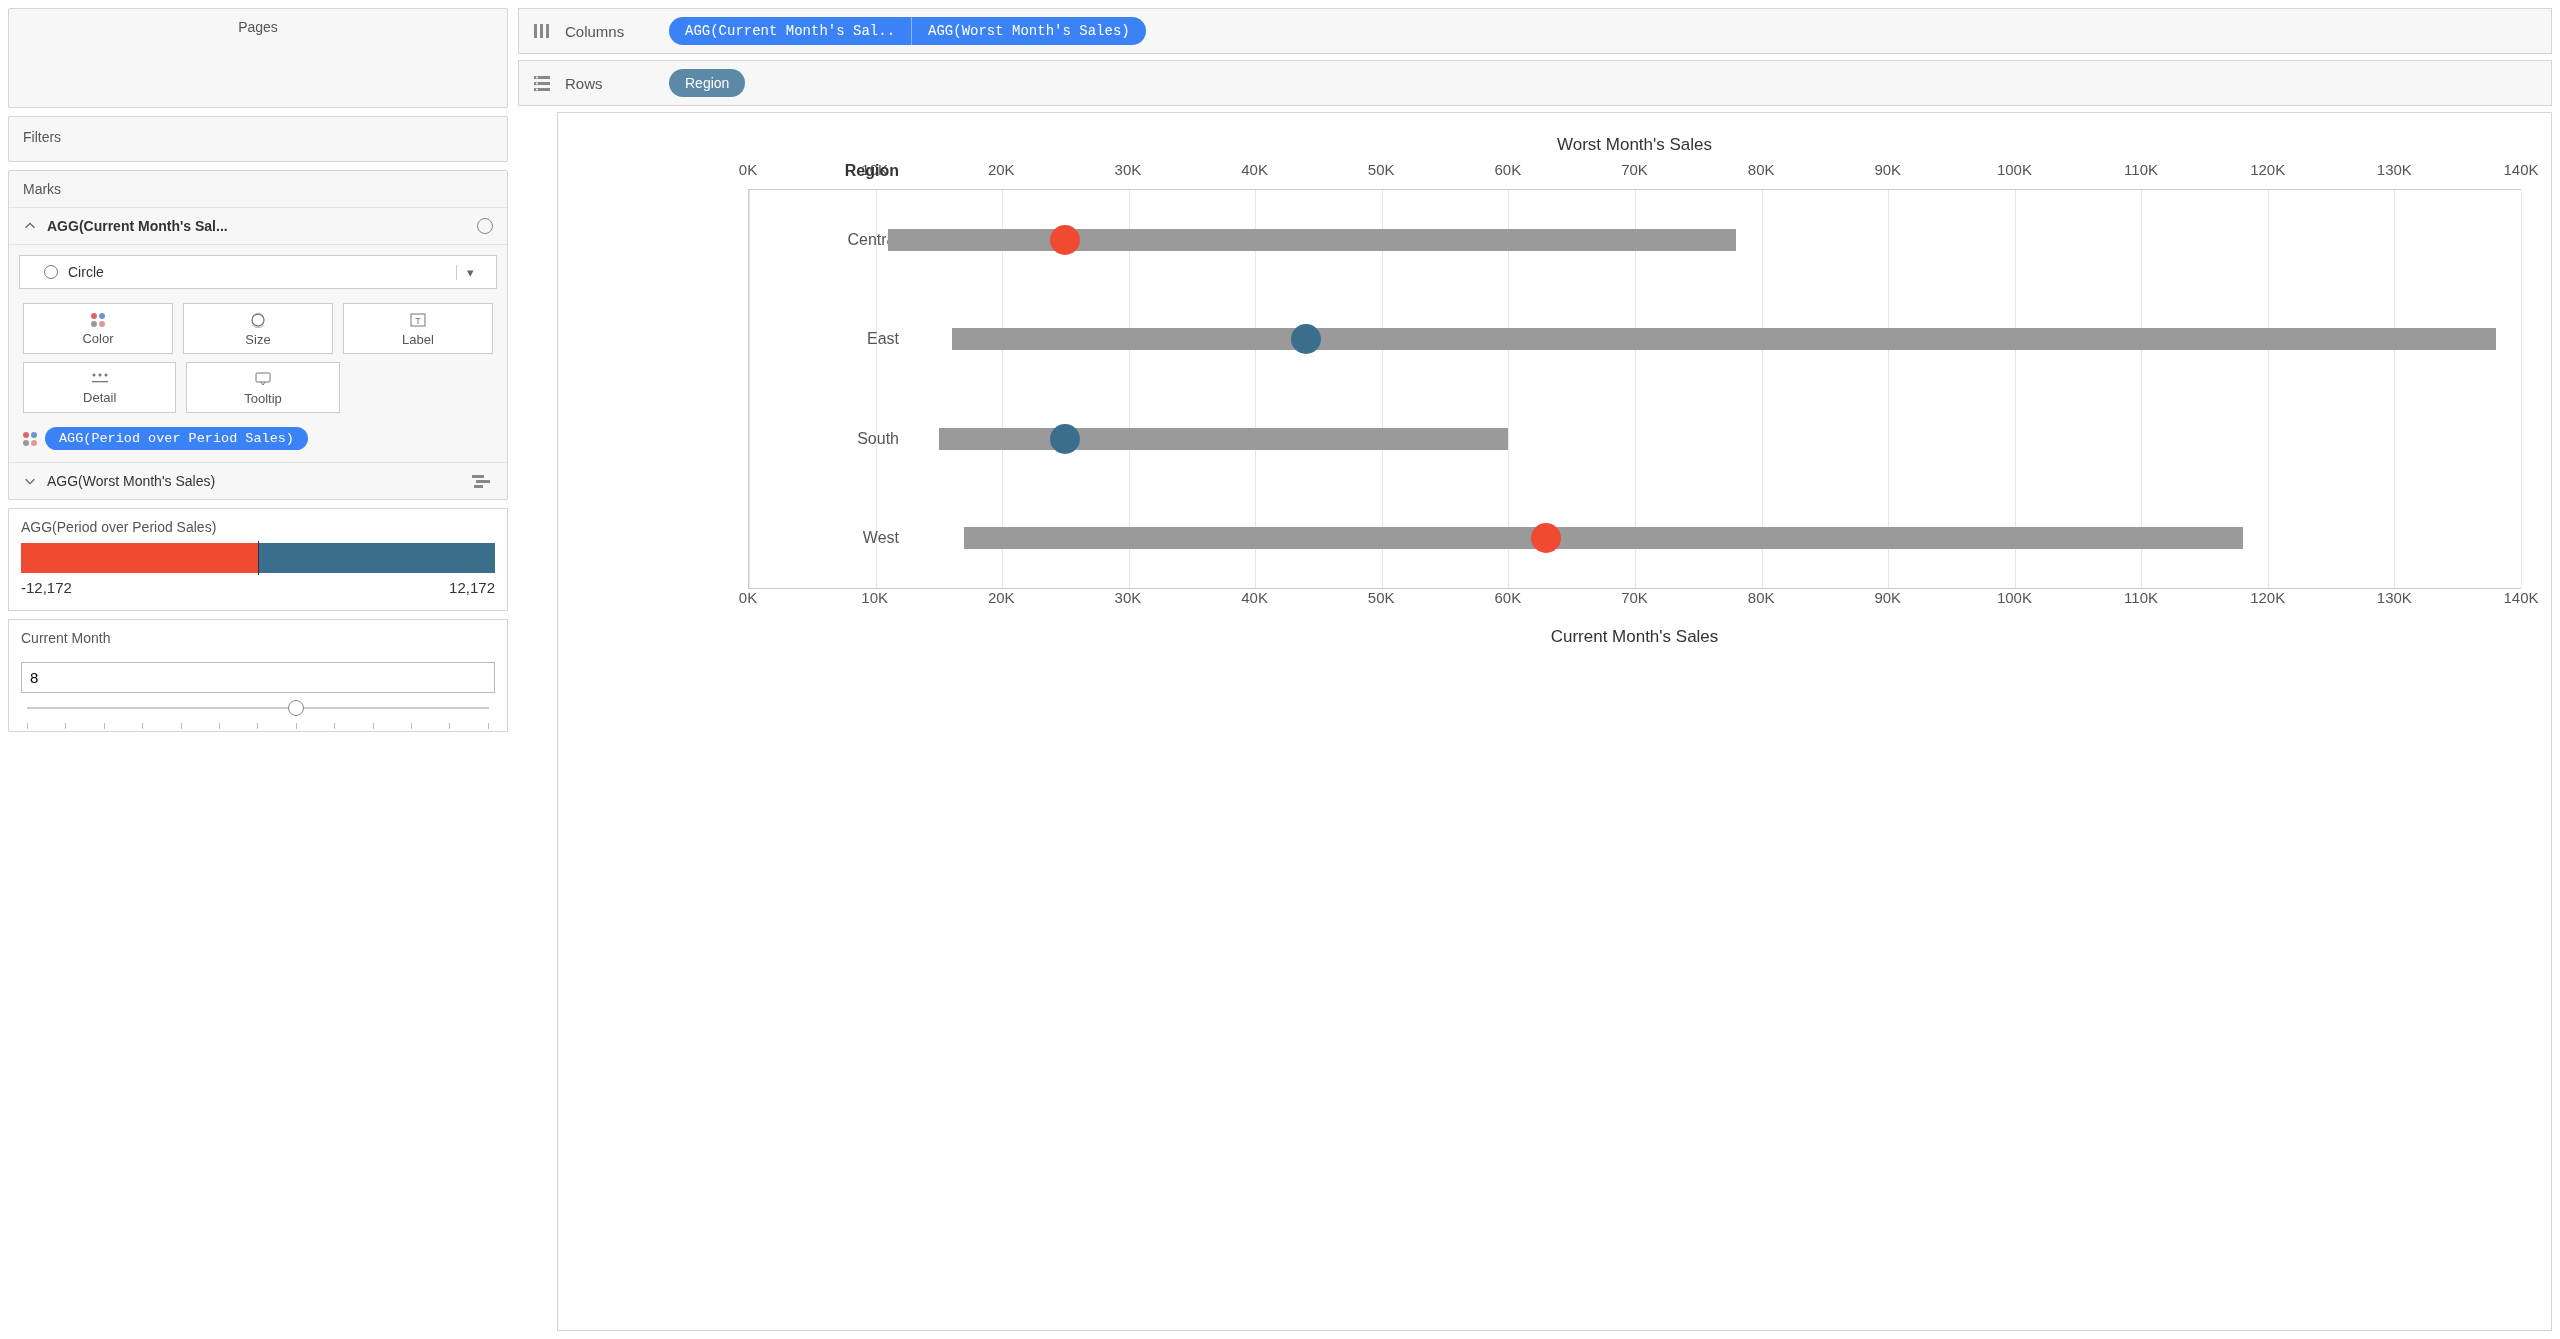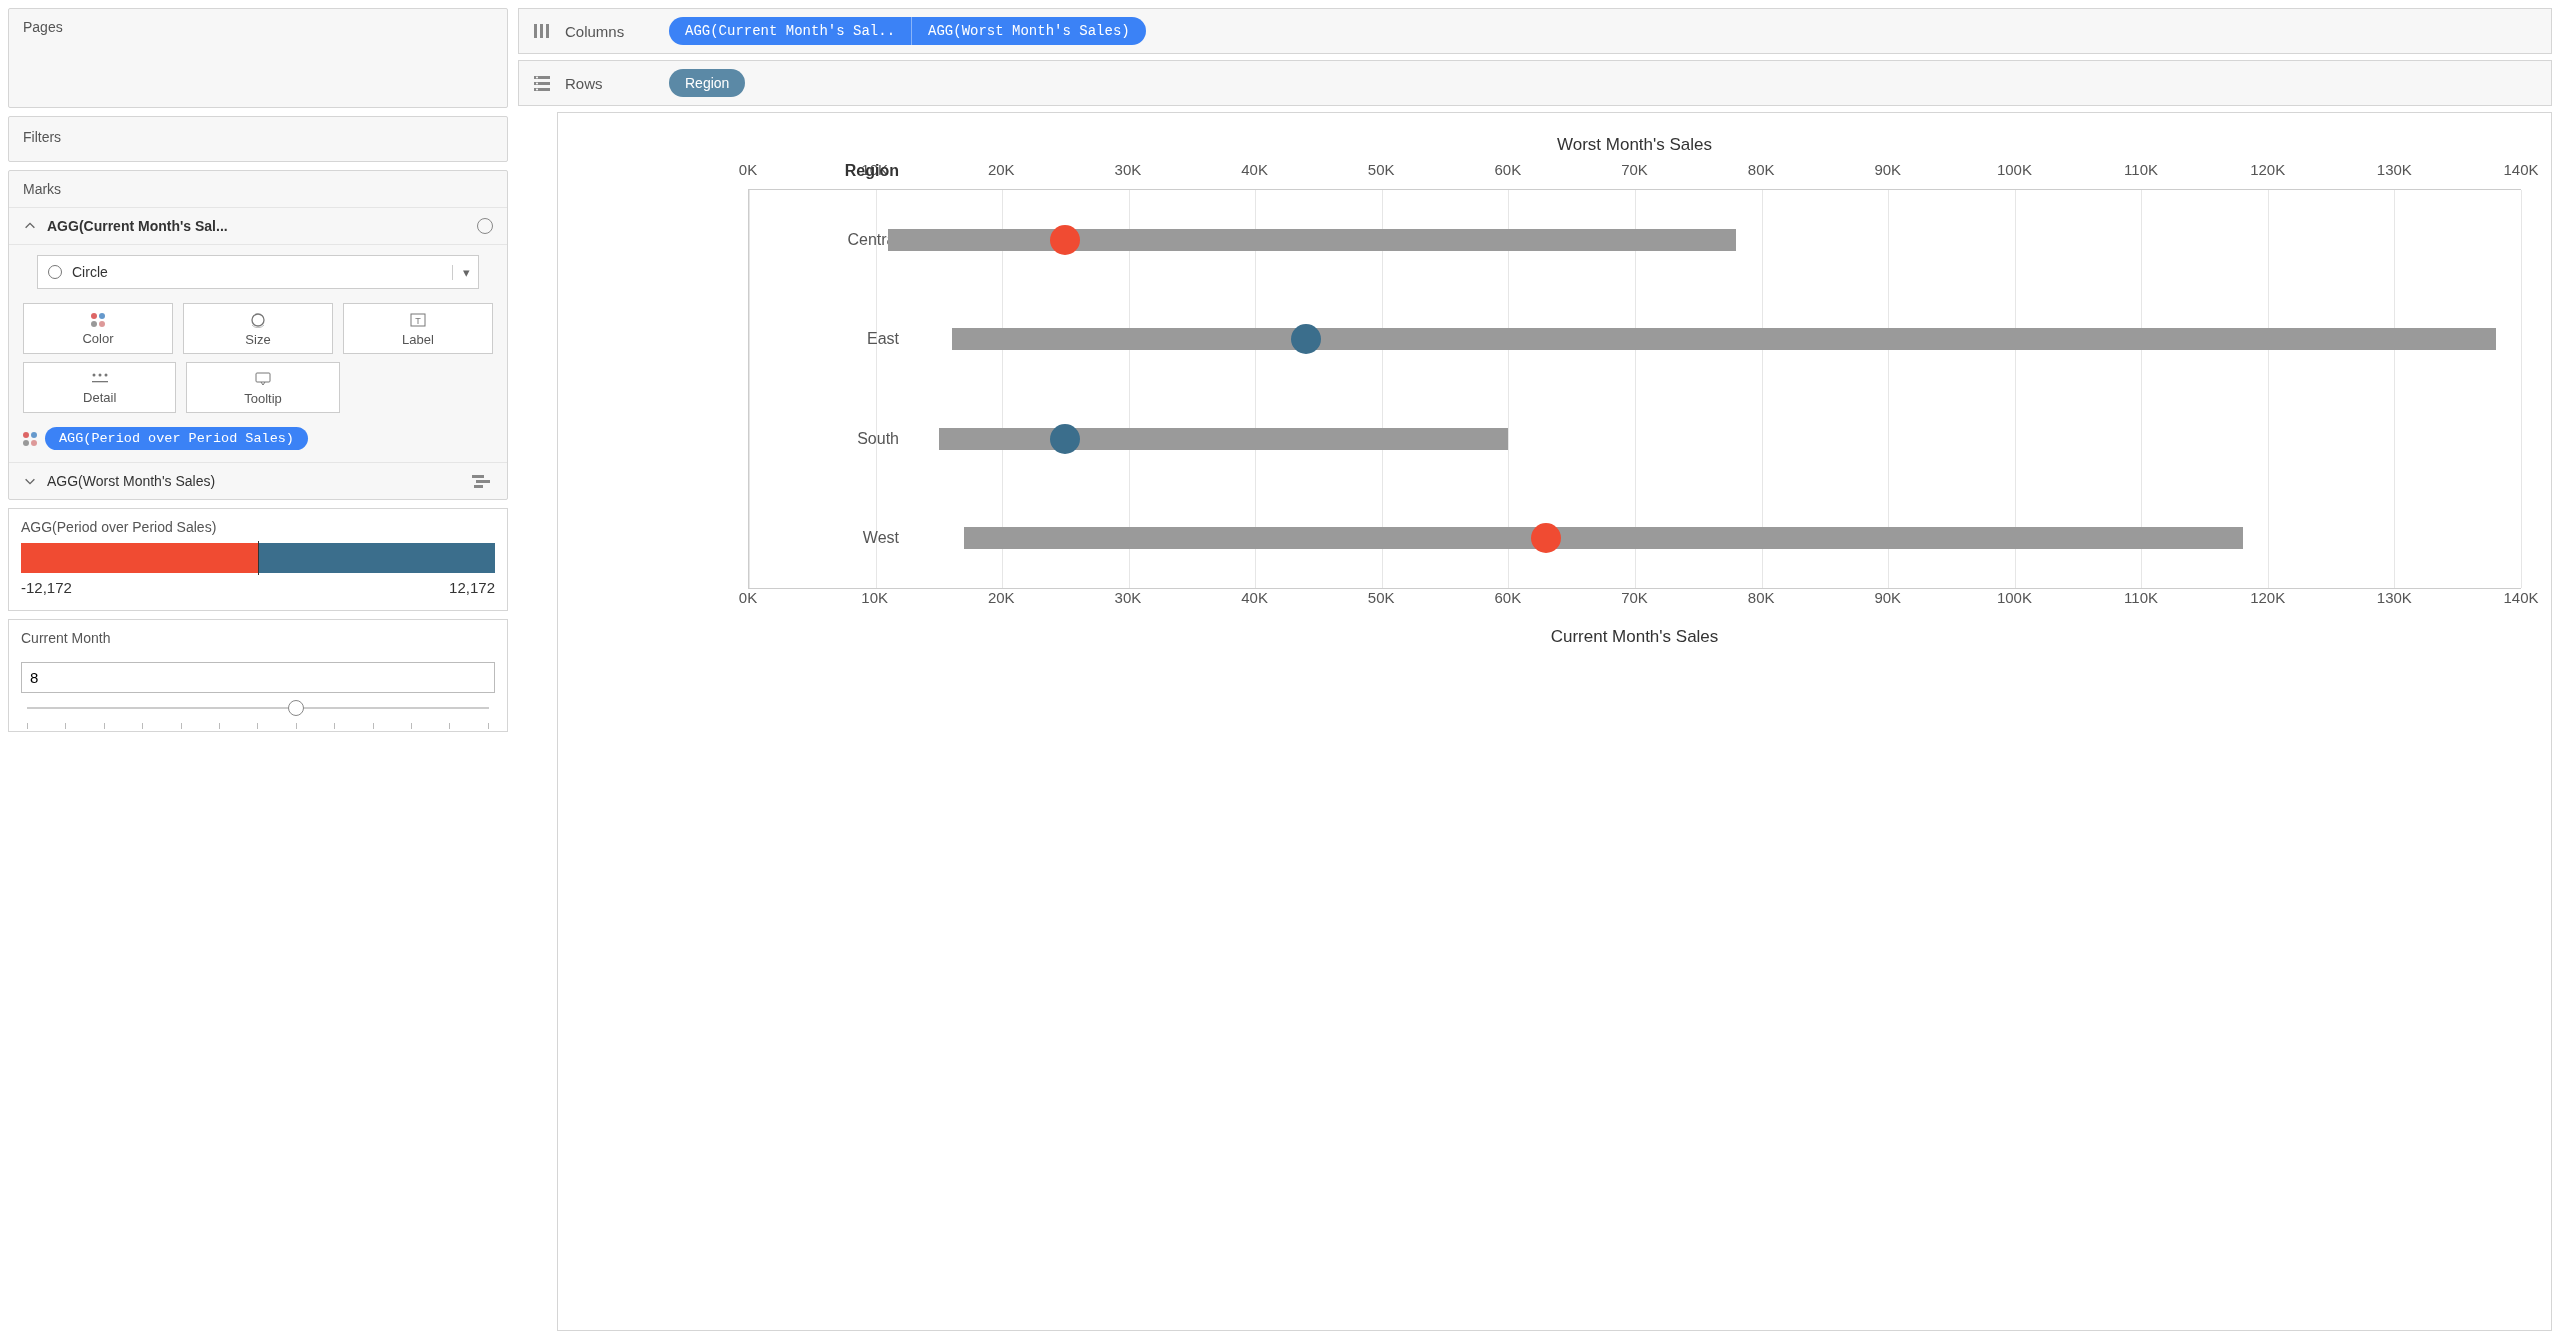--- a/index.html
+++ b/index.html
@@ -2,31 +2,31 @@
 <html><head>
 <meta charset="utf-8">
 <style>
   * { box-sizing: border-box; font-family: -apple-system, BlinkMacSystemFont, "Segoe UI", Arial, sans-serif; }
   body { margin: 0; background: #fff; color: #333; font-size: 13px; }
   .app { display: flex; width: 2560px; height: 1339px; gap: 10px; padding: 8px; transform-origin: top left; }
   .left-panel { width: 500px; display: flex; flex-direction: column; gap: 8px; }
   .right-panel { flex: 1; display: flex; flex-direction: column; gap: 6px; }
   .card { border: 1px solid #d5d5d5; background: #f7f7f7; border-radius: 2px; }
   .card-head { padding: 10px 14px; color: #555; font-size: 14px; }
-  .card-pages { height: 100px; }
+  .card-pages { height: 100px; text-align: center; }
   .card-filters { height: 46px; }
   .marks-card { background: #f7f7f7; }
   .marks-title { padding: 10px 14px; font-size: 14px; color: #555; border-bottom: 1px solid #e5e5e5; }
   .marks-row { display:flex; align-items:center; gap:10px; padding: 10px 14px; border-bottom: 1px solid #e5e5e5; }
   .marks-row svg { flex: none; }
   .marks-row-title { font-size: 14px; color: #333; flex:1; }
   .bold { font-weight: 600; }
   .chev { width:14px; height:14px; }
   .ring { width:16px;height:16px;border:1px solid #888;border-radius:50%; margin-left:auto; }
-  .mark-type { display:flex; align-items:center; gap:10px; border:1px solid #ccc; background:#fff; margin: 10px 28px; padding: 8px 10px; }
+  .mark-type { display:flex; align-items:center; gap:10px; border:1px solid #ccc; background:#fff; margin: 10px 10px; padding: 8px 24px; }
   .mark-type .dd { width:16px;text-align:center;color:#666;border-left:1px solid #ccc;padding-left:10px;}
   .marks-grid { display:flex; gap:10px; padding: 4px 14px 8px; }
   .mcell { flex:1; border:1px solid #ccc; background:#fff; display:flex; flex-direction:column; align-items:center; justify-content:center; padding:8px 4px 6px; gap:4px; cursor:pointer; }
   .mcell .lab { font-size:13px; color:#555; }
   .mpill-row { display:flex; align-items:center; gap:8px; padding: 6px 14px 12px; }
   .color-dots { display:inline-grid; grid-template-columns:repeat(2,6px); grid-auto-rows:6px; gap:2px; }
   .color-dots span { width:6px;height:6px;border-radius:50%; }
   .pill { display:inline-flex; align-items:center; padding:6px 16px; border-radius:18px; color:#fff; font-size:14px; white-space:nowrap; }
   .pill-g { background:#3b82f6;font-family:Liberation Mono, monospace; }
   .pill-b { background:#5b89a6; }

